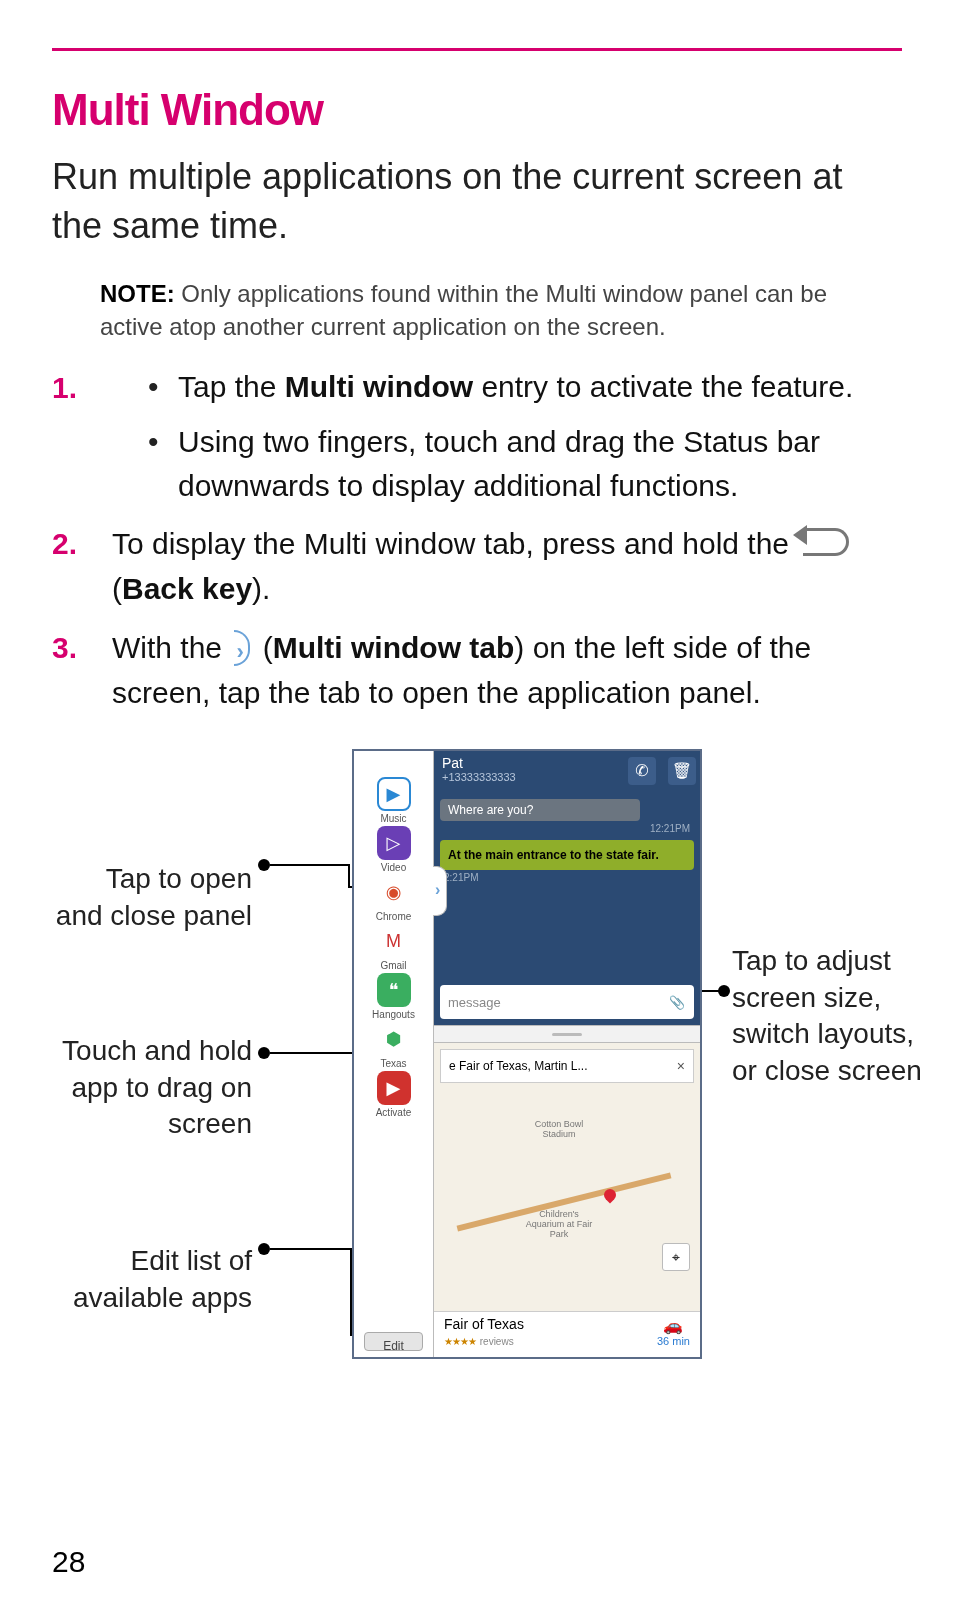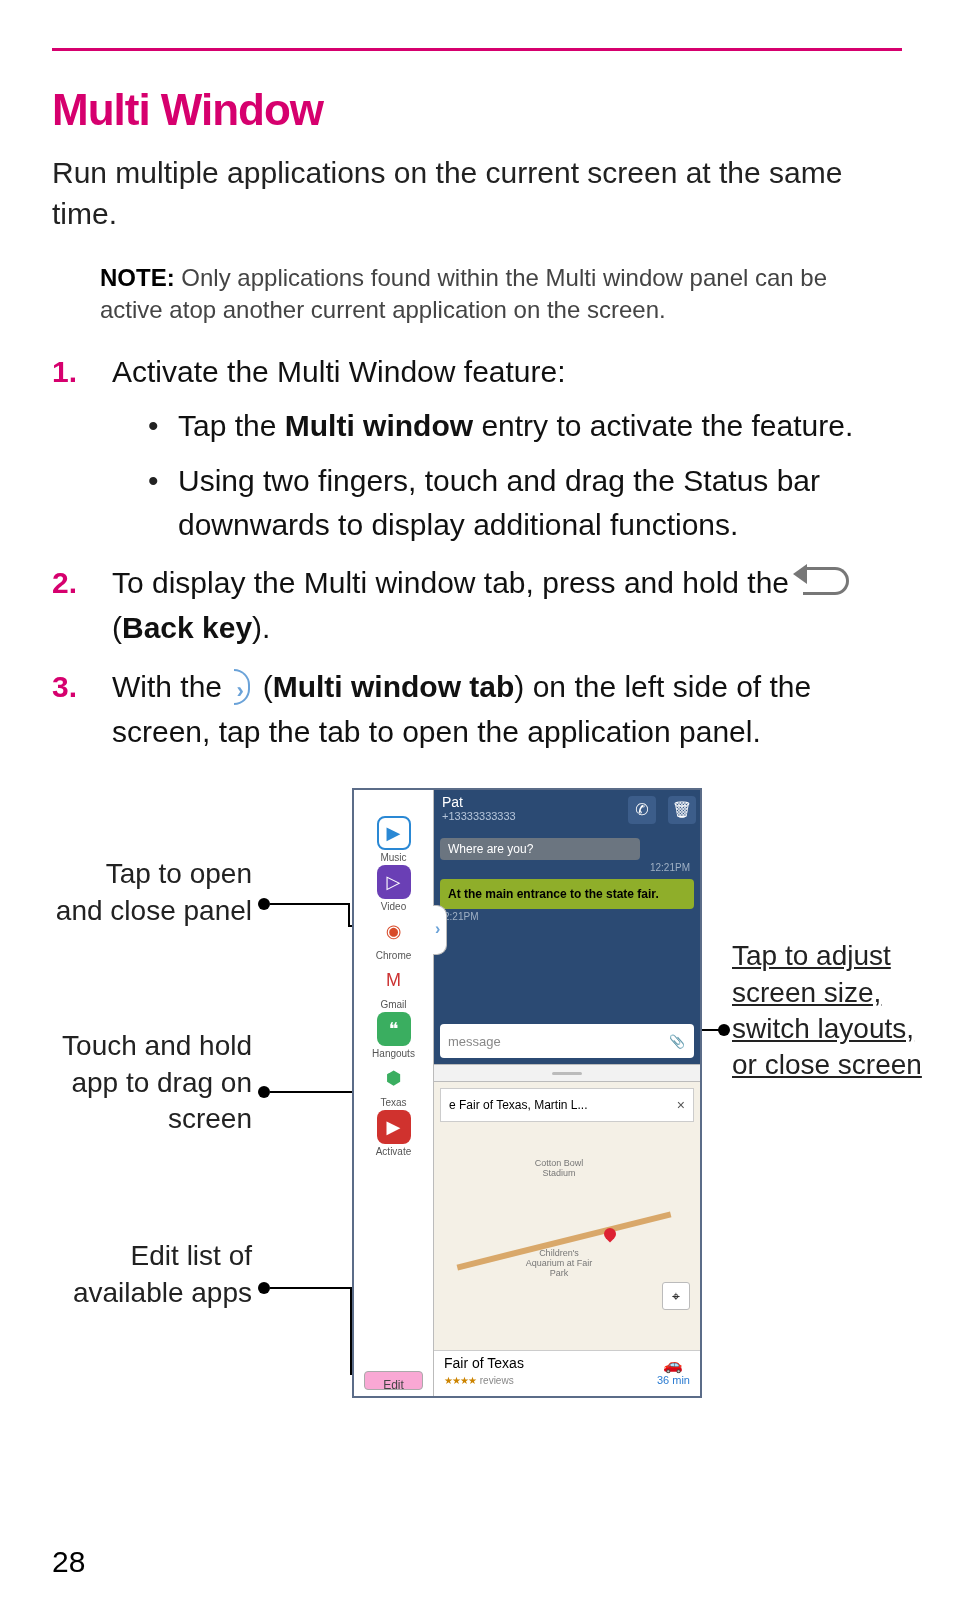--- a/index.html
+++ b/index.html
@@ -1,20 +1,20 @@
 <!DOCTYPE html>
 <html><head>
 <meta charset="utf-8">
 <style>
   * { box-sizing: border-box; margin: 0; padding: 0; }
   html, body { width: 954px; height: 1621px; background: #fff; font-family: Arial, Helvetica, sans-serif; color: #000; }
   .page { padding: 48px 52px 0 52px; position: relative; height: 100%; }
   .top-rule { border-top: 3px solid #d6006e; margin-bottom: 34px; }
   .h1 { color: #d6006e; font-weight: bold; font-size: 44px; margin-bottom: 18px; letter-spacing: -1px; }
-  .intro { font-size: 30px; line-height: 1.35; margin-bottom: 28px; color:#222; }
+  .intro { font-size: 36px; line-height: 1.35; margin-bottom: 28px; color:#222; }
   .note { margin-left: 48px; margin-right: 40px; font-size: 24px; color: #444; line-height: 1.35; margin-bottom: 22px; }
   .note b { font-weight: bold; color:#000; }
   ol.steps { list-style: none; margin-left: 0; }
   ol.steps > li { font-size: 30px; line-height: 1.5; margin-bottom: 14px; padding-left: 60px; position: relative; color:#111; }
   ol.steps > li .num { position: absolute; left: 0; top: 0; font-weight: bold; color: #d6006e; }
   ul.sub { list-style: none; margin: 10px 0 8px 36px; }
   ul.sub li { position: relative; padding-left: 30px; margin-bottom: 12px; font-size:30px; line-height:1.45; }
   ul.sub li:before { content: "•"; position: absolute; left: 0; top: 0; font-size: 30px; color:#222; }
   .back-key-icon {
     width: 46px; height: 28px; border: 3px solid #777; border-radius: 0 14px 14px 0;
@@ -28,21 +28,21 @@
   .mw-tab-icon {
     display:inline-block; width:16px; height:36px; border:2px solid #6aa2d8;
     border-left:none; border-radius:0 18px 18px 0; vertical-align:-8px;
     position:relative; margin:0 4px;
   }
   .mw-tab-icon:before { content:"›"; position:absolute; left:2px; top:3px; color:#6aa2d8; font-size:22px; font-weight:bold; }
   b.k { font-weight: bold; }
 
   
   .figure-area { position: relative; margin-top: 26px; height: 640px; }
-  .callout { position:absolute; font-size:28px; line-height:1.3; color:#222; }
+  .callout { position:absolute; font-size:28px; line-height:1.3; color:#222;margin-top:44px; }
   .callout.left { text-align:right; }
   .dot { width:12px; height:12px; background:#000; border-radius:50%; position:absolute; }
   .lead { position:absolute; background:#000; }
 
   .phone {
     position:absolute; left:300px; top:8px; width:350px; height:610px;
     border:2px solid #5b6c88; background:#e8e8e8; overflow:hidden;
   }
   .status-burger { position:absolute; left:4px; top:4px; width:30px; }
   .status-burger div { height:2px; background:#555; margin:3px 0; }
@@ -69,21 +69,21 @@
   .map-myloc { position:absolute; right:10px; bottom:8px; width:28px; height:28px; background:#fff; border:1px solid #bbb; border-radius:3px; text-align:center; line-height:26px; font-size:14px; }
   .map-bottom { position:absolute; bottom:0; left:0; right:0; height:46px; background:#fff; border-top:1px solid #ccc; padding:4px 10px; font-size:14px; display:flex; }
   .map-bottom .title { font-weight:normal; }
   .map-bottom .right { margin-left:auto; text-align:center; color:#2a7bd1; font-size:11px; }
   .stars { color:#cc8400; font-size:10px; letter-spacing:-1px; }
 
   .app-panel { position:absolute; left:0; top:0; width:80px; bottom:0; background:#fff; border-right:1px solid #bbb; }
   .app-list { display:flex; flex-direction:column; align-items:center; padding-top:26px; gap:2px; }
   .app-item { width:60px; text-align:center; font-size:10px; color:#555; }
   .app-ic { width:34px; height:34px; margin:0 auto 2px auto; border-radius:8px; display:flex; align-items:center; justify-content:center; font-size:18px; color:#fff; }
-  .edit-btn { position:absolute; bottom:6px; left:10px; right:10px; height:19px; background:#f9a8d4; border:1px solid #aaa; border-radius:4px; font-size:12px; text-align:center; line-height:26px; color:#444; }
+  .edit-btn { position:absolute; bottom:6px; left:10px; right:10px; height:19px; background:#e5e5e5; border:1px solid #aaa; border-radius:4px; font-size:12px; text-align:center; line-height:26px; color:#444; }
   .panel-tab { position:absolute; left:79px; top:115px; width:14px; height:50px; background:#fff; border:1px solid #bbb; border-left:none; border-radius:0 10px 10px 0; }
   .panel-tab:before { content:"›"; position:absolute; left:2px; top:14px; color:#6aa2d8; font-size:16px; font-weight:bold; }
 
   .page-num { position:absolute; left:52px; bottom:42px; font-size:30px; }
 </style>
 </head>
 <body>
 
 <div class="page">
   <div class="top-rule"></div>
@@ -91,21 +91,20 @@
   <div class="intro">Run multiple applications on the current screen at the same time.</div>
 
   <div class="note">
     <b>NOTE:</b>
     <span>Only applications found within the Multi window panel can be active atop another current application on the screen.</span>
   </div>
 
   <ol class="steps">
     <li>
       <span class="num">1.</span>
-      <span>Activate the Multi Window feature:</span>
       <ul class="sub">
         <li>
           <span>Tap the </span><b class="k">Multi window</b><span> entry to activate the feature.</span>
         </li>
         <li>Using two fingers, touch and drag the Status bar downwards to display additional functions.</li>
       </ul>
     </li>
     <li>
       <span class="num">2.</span>
       <span>To display the Multi window tab, press and hold the </span>
@@ -131,21 +130,21 @@
     <div class="callout left" style="left:0; top:248px; width:200px;">Touch and hold app to drag on screen</div>
     <div class="dot" style="left:206px; top:306px;"></div>
     <div class="lead" style="left:218px; top:311px; width:115px; height:2px;"></div>
 
     <div class="callout left" style="left:0; top:458px; width:200px;">Edit list of available apps</div>
     <div class="dot" style="left:206px; top:502px;"></div>
     <div class="lead" style="left:218px; top:507px; width:80px; height:2px;"></div>
     <div class="lead" style="left:298px; top:507px; width:2px; height:86px;"></div>
     <div class="lead" style="left:298px; top:593px; width:30px; height:2px;"></div>
 
-    <div class="callout" style="left:680px; top:158px; width:190px;text-decoration:underline;">Tap to adjust screen size, switch layouts, or close screen</div>
+    <div class="callout" style="left:680px; top:158px; width:190px;">Tap to adjust screen size, switch layouts, or close screen</div>
     <div class="dot" style="left:666px; top:244px;"></div>
     <div class="lead" style="left:640px; top:249px; width:28px; height:2px;"></div>
     <div class="lead" style="left:638px; top:249px; width:2px; height:40px;"></div>
     <div class="lead" style="left:510px; top:289px; width:130px; height:2px;"></div>
 
     <div class="phone">
       <div class="status-burger">
           <div></div>
           <div></div>
           <div></div>

